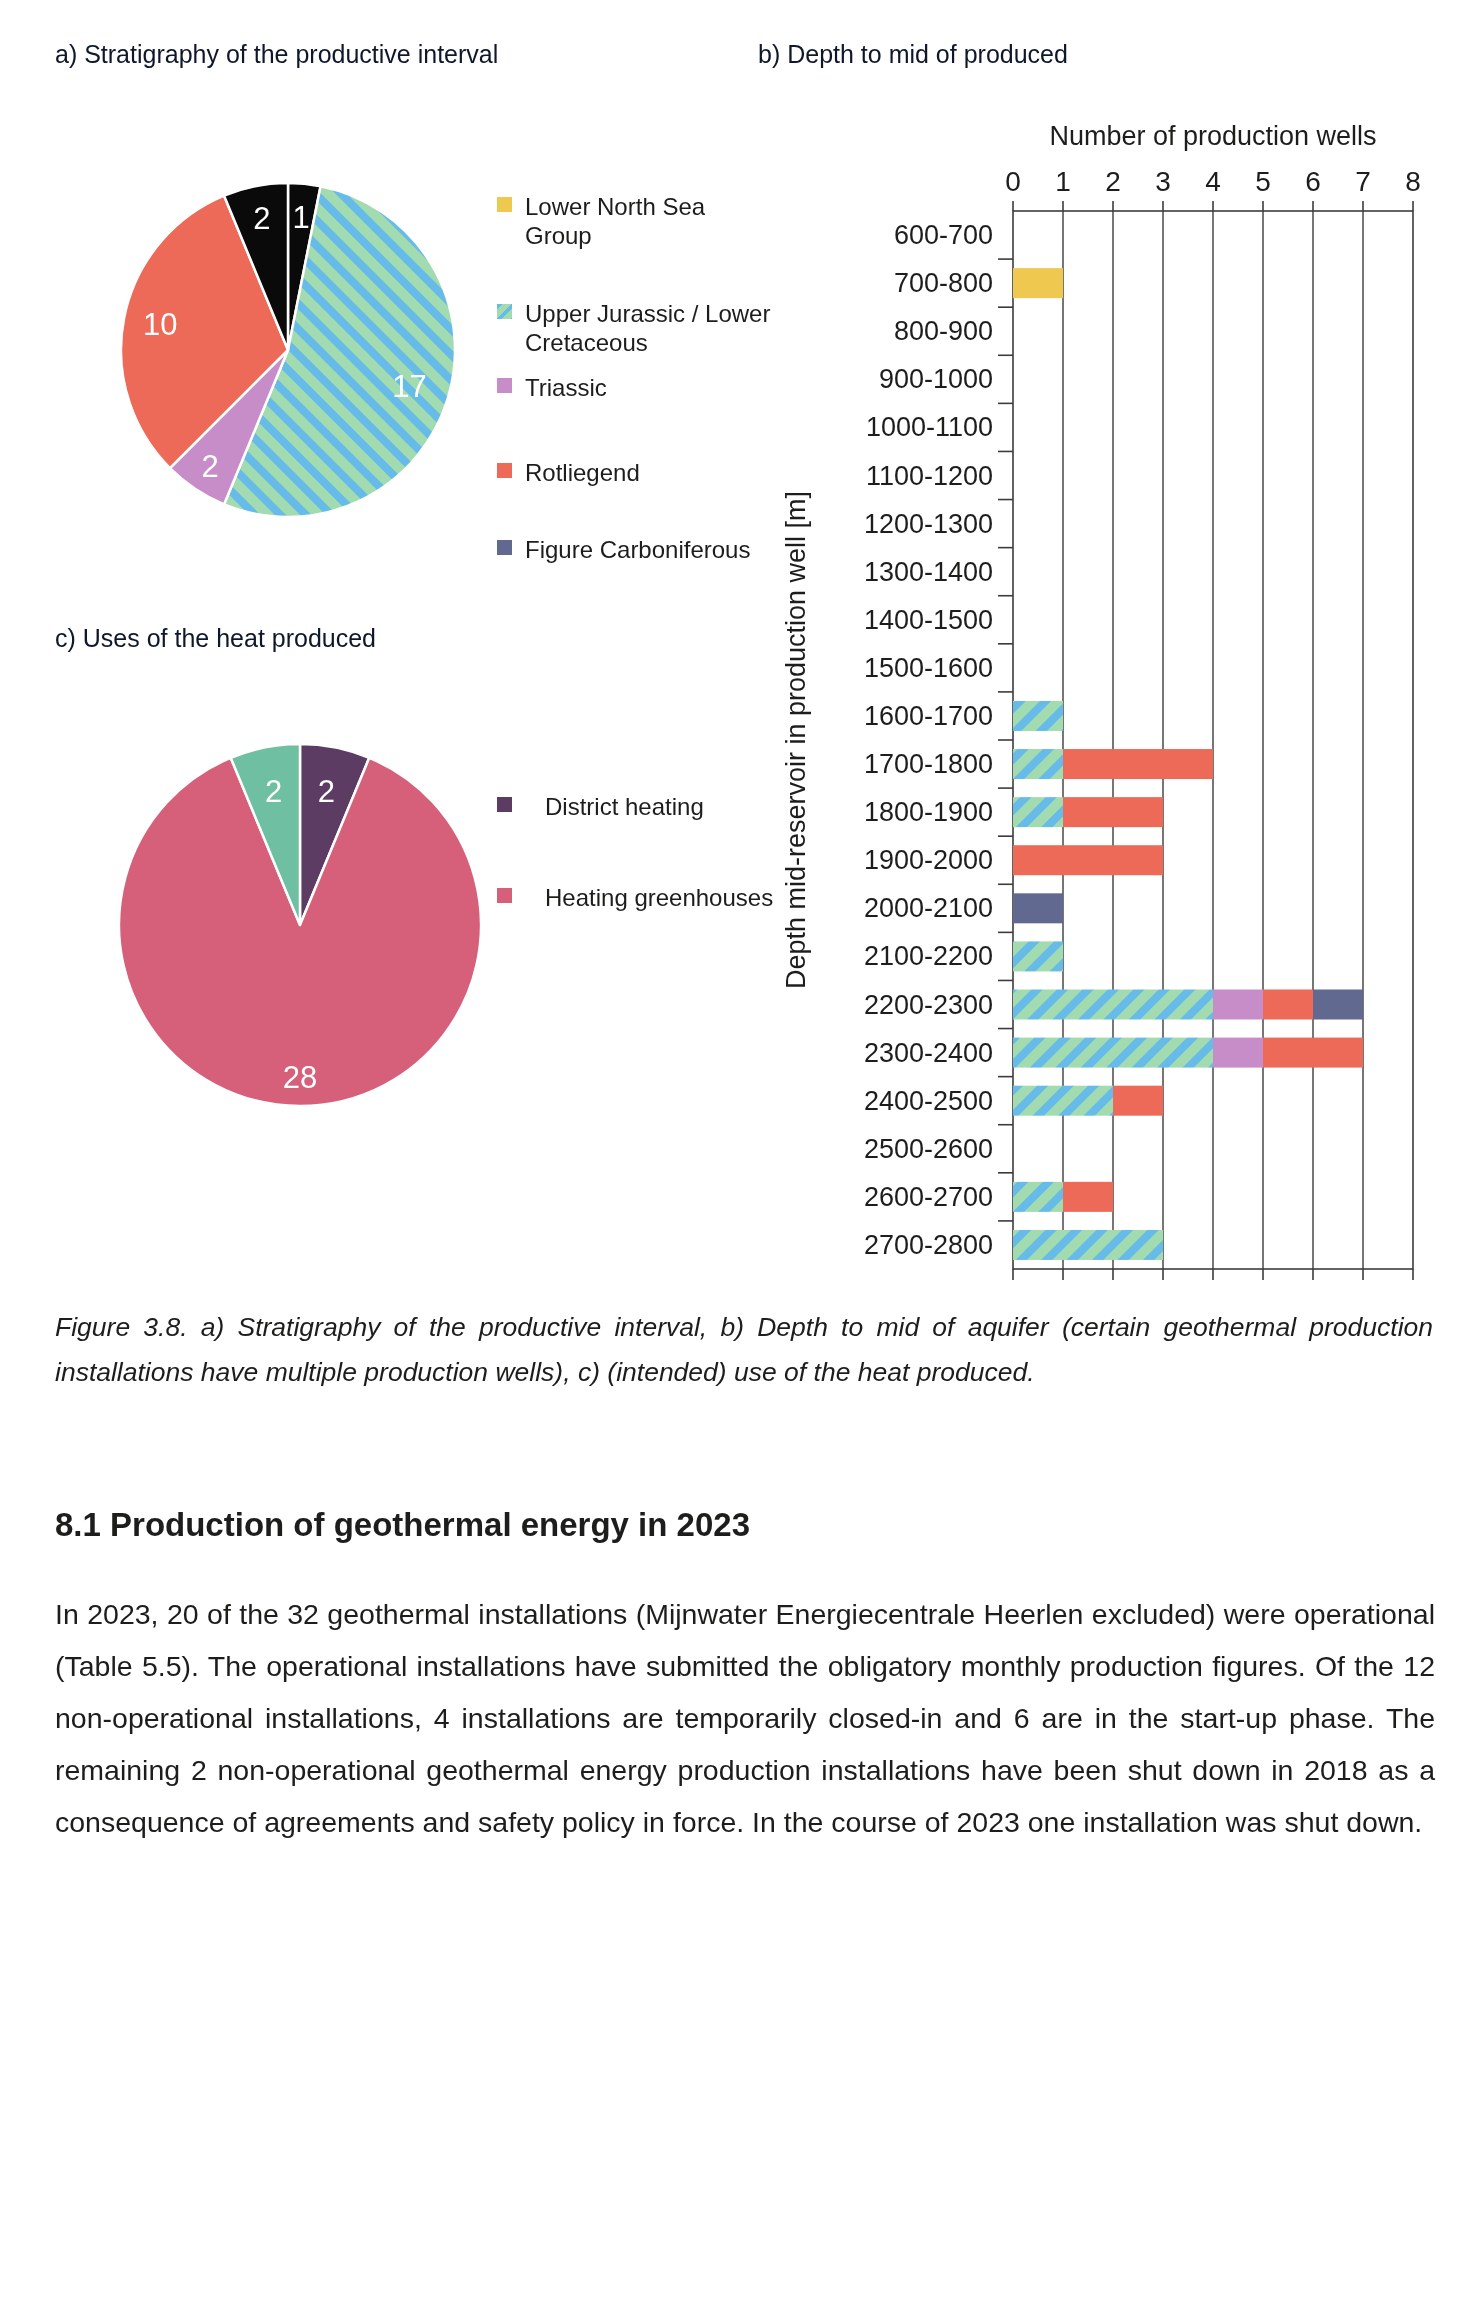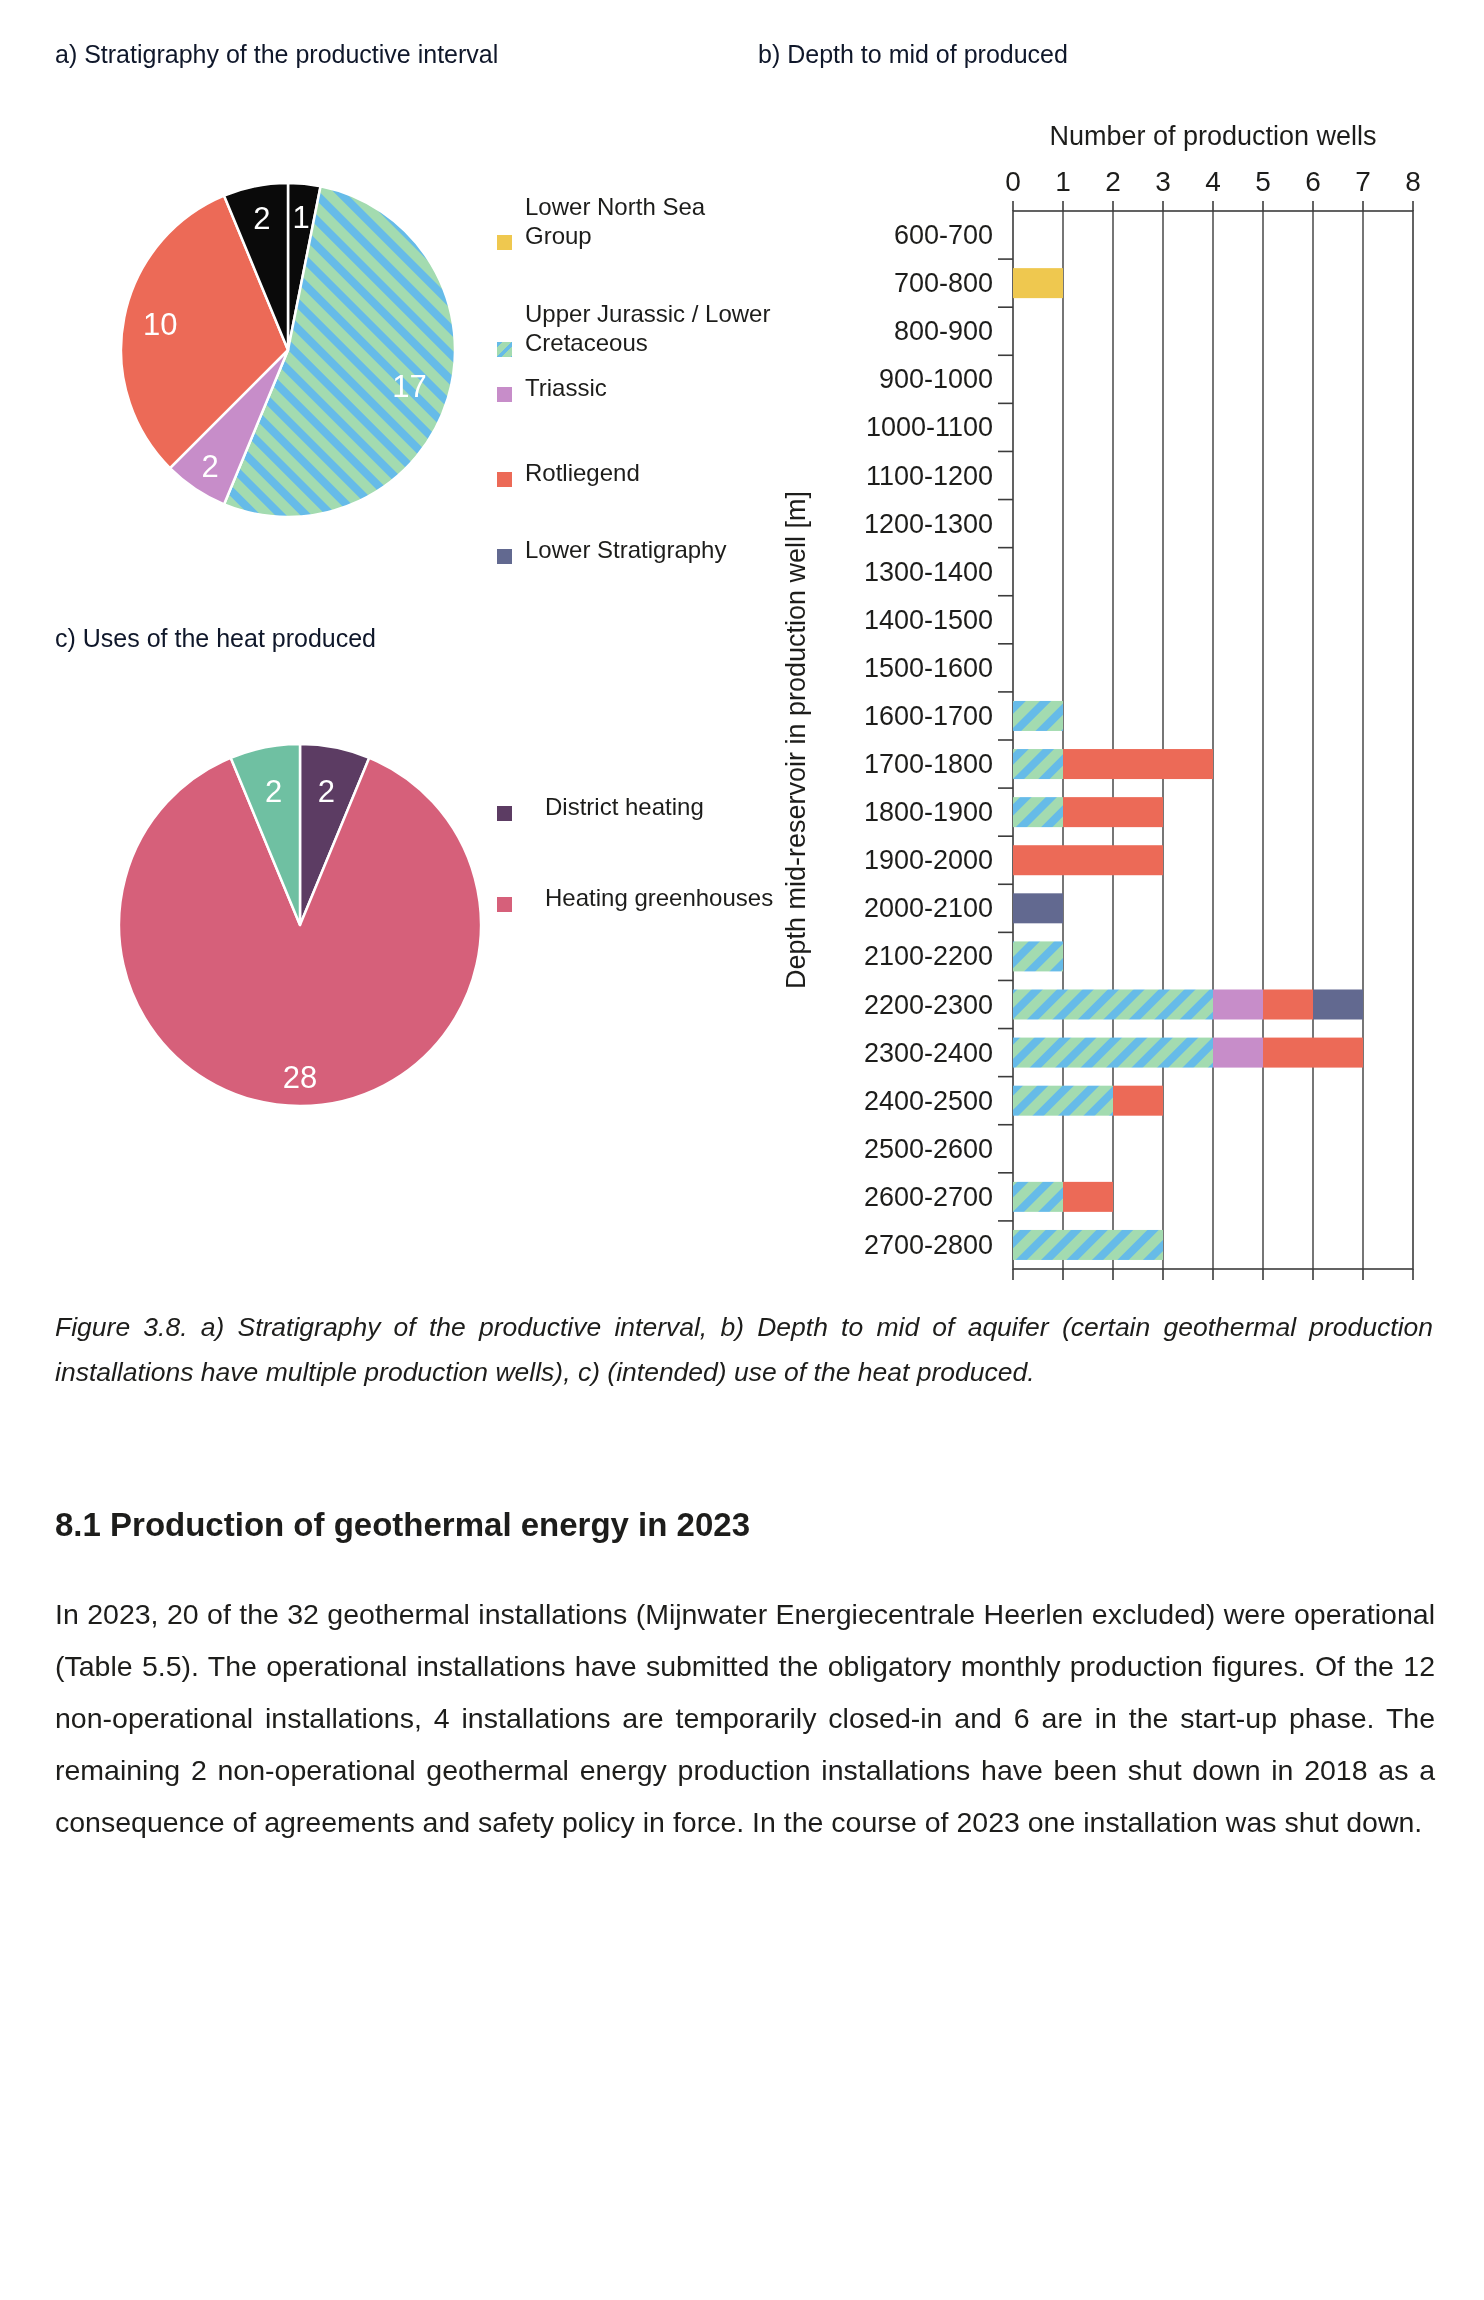--- a/index.html
+++ b/index.html
@@ -1,20 +1,20 @@
 <!DOCTYPE html>
 <html><head>
 <meta charset="utf-8">
 <style>
   html,body{margin:0;padding:0;background:#ffffff;}
   body{width:1484px;height:2300px;position:relative;font-family:"Liberation Sans",sans-serif;color:#1d1d1b;}
   .abs{position:absolute;}
   .panel-title{font-size:25px;color:#0f172a;}
   .legend{display:flex;flex-direction:column;}
-  .legend-item{display:flex;align-items:flex-end;}
+  .legend-item{display:flex;align-items:flex-start;}
   .legend-item .swatch{width:15px;height:15px;flex:0 0 15px;margin-top:5px;margin-right:13px;}
   .legend-item .lab{font-size:24px;line-height:29px;width:250px;color:#1d1d1b;}
   #legend-a .legend-item:nth-child(1){margin-bottom:49px;}
   #legend-a .legend-item:nth-child(2){margin-bottom:16px;}
   #legend-a .legend-item:nth-child(3){margin-bottom:56px;}
   #legend-a .legend-item:nth-child(4){margin-bottom:48px;}
   #legend-c .legend-item{margin-bottom:62px;gap:20px;}
   #caption{left:55px;top:1305px;width:1378px;font-size:26.5px;line-height:45px;font-style:italic;text-align:justify;}
   #section-heading{left:55px;top:1506px;width:1378px;font-size:33px;font-weight:bold;}
   #body-text{left:55px;top:1588px;width:1380px;font-size:28.5px;line-height:52px;text-align:justify;}
@@ -57,21 +57,21 @@
     <div class="legend-item">
       <span class="swatch" style="background: rgb(199, 141, 201);"></span>
       <span class="lab">Triassic</span>
     </div>
     <div class="legend-item">
       <span class="swatch" style="background: rgb(236, 106, 87);"></span>
       <span class="lab">Rotliegend</span>
     </div>
     <div class="legend-item">
       <span class="swatch" style="background: rgb(98, 105, 144);"></span>
-      <span class="lab">Lower Stratigraphy</span>
+      <span class="lab">Figure Carboniferous</span>
     </div>
   </div>
 
 <svg id="bar-b" class="abs" style="left:760px;top:90px;" width="724" height="1210">
     <defs>
       <pattern id="stripe-bar-b" width="18" height="18" patternUnits="userSpaceOnUse" patternTransform="rotate(45)">
         <rect width="18" height="18" fill="#A3DBB0"></rect>
         <rect width="8" height="18" fill="#66BBE8"></rect>
       </pattern>
     </defs>

